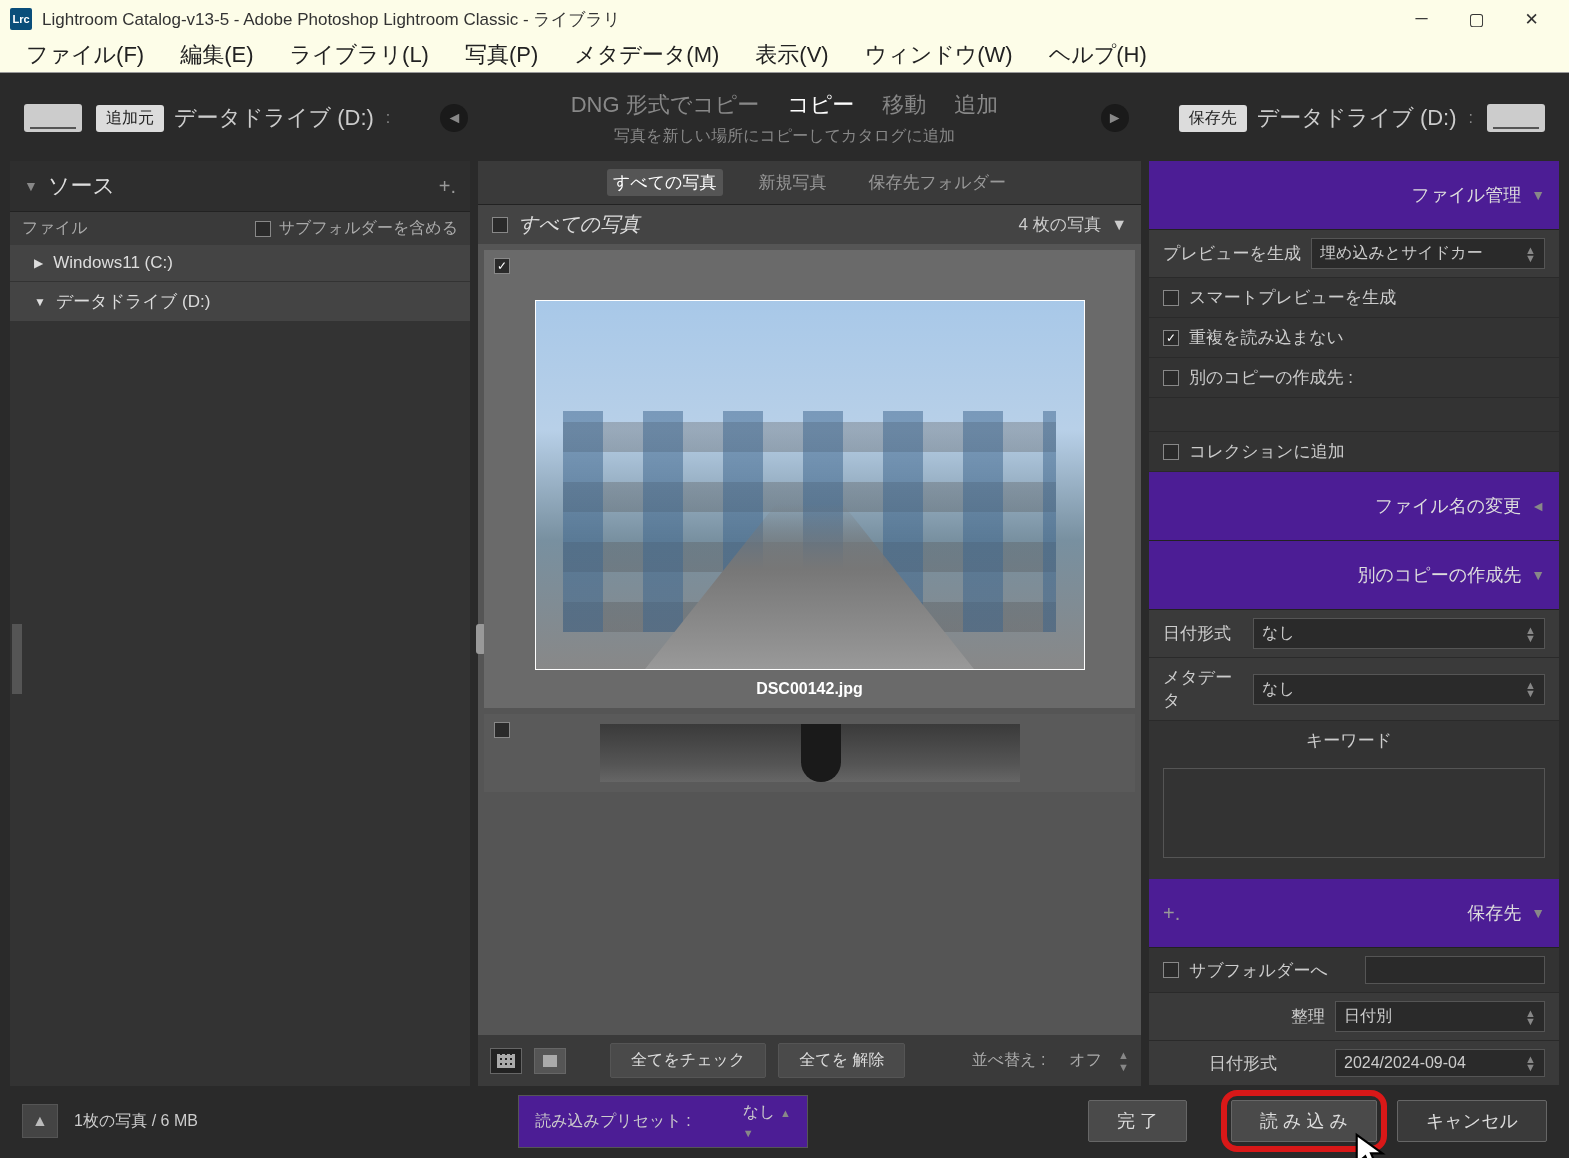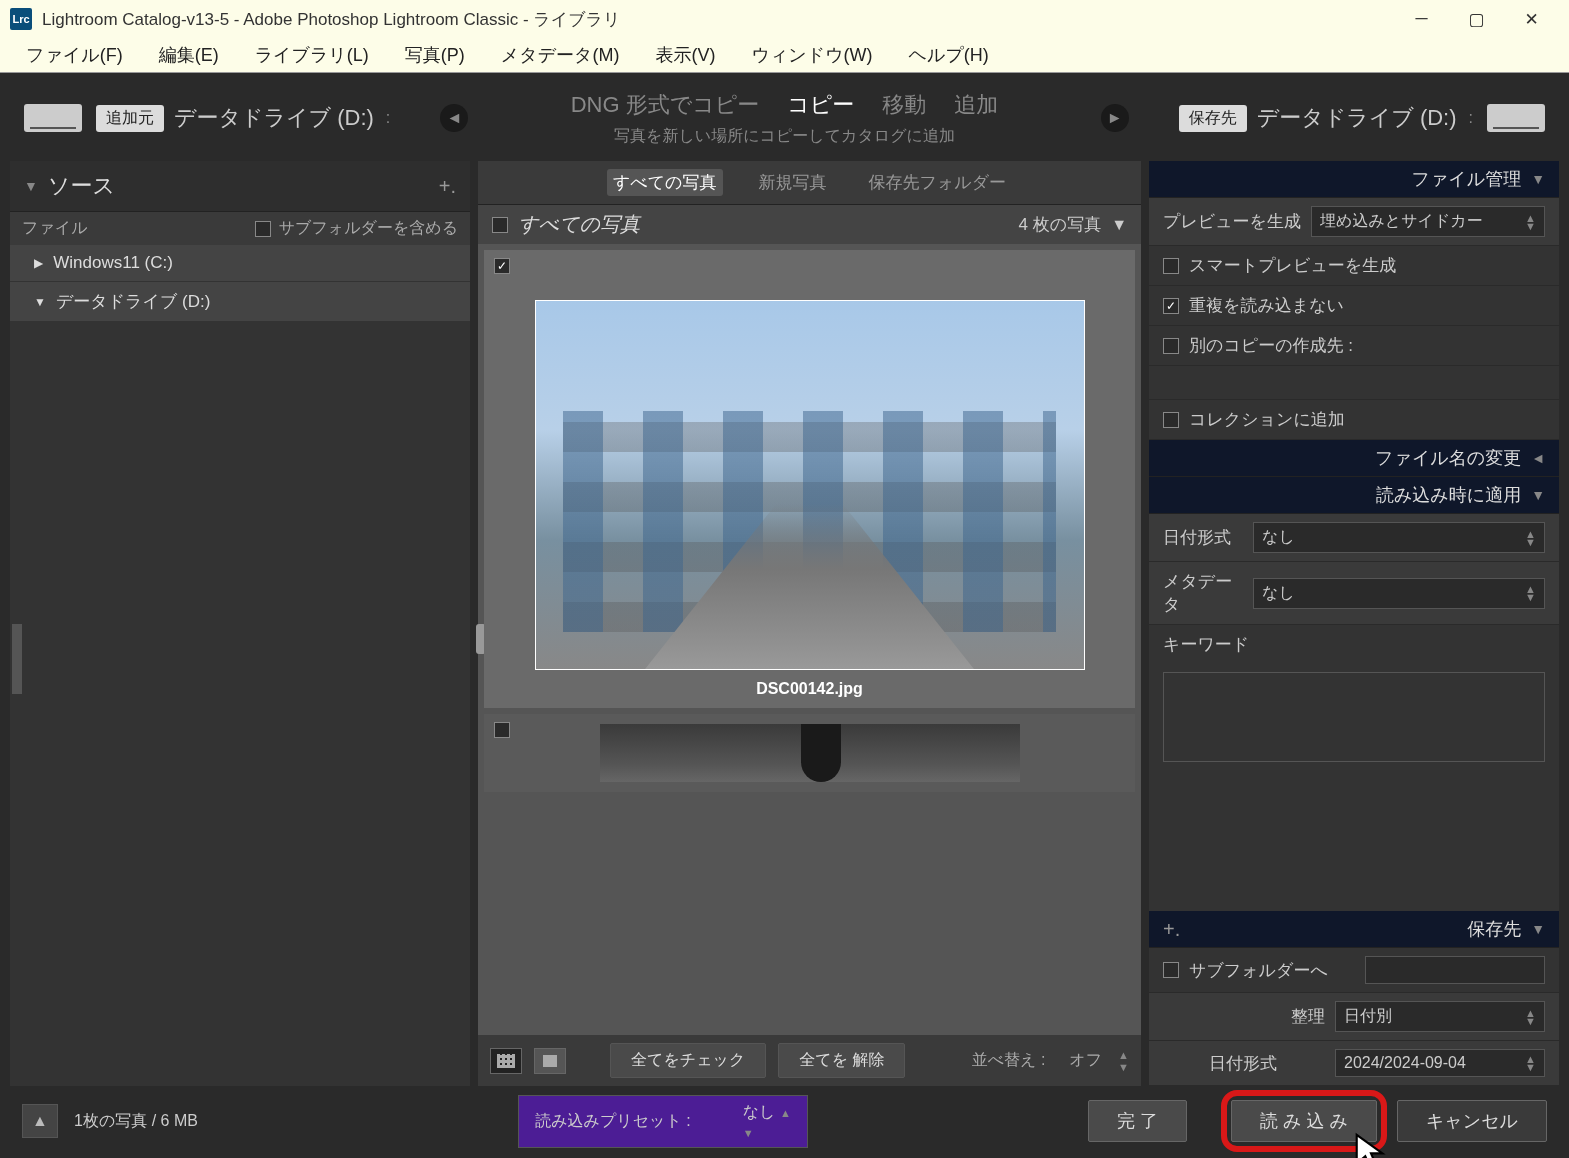--- a/index.html
+++ b/index.html
@@ -5,21 +5,21 @@
 * { margin: 0; padding: 0; box-sizing: border-box; font-family: "Meiryo", "Yu Gothic", sans-serif; }
 body { background: #1a1a1a; width: 1569px; height: 1158px; overflow: hidden; color: #bbb; font-size: 16px; }
 
 
 .titlebar { background: #fdfde8; height: 38px; display: flex; align-items: center; padding: 0 10px; color: #333; font-size: 17px; }
 .titlebar .lrc-icon { width: 22px; height: 22px; background: #0a4e7a; color: #fff; font-size: 11px; font-weight: bold; display: inline-flex; align-items: center; justify-content: center; margin-right: 10px; border-radius: 2px; }
 .titlebar .spacer { flex: 1; }
 .titlebar .winbtn { width: 55px; height: 38px; display: flex; align-items: center; justify-content: center; cursor: pointer; }
 
 
-.menubar { background: #fdfde8; height: 35px; display: flex; align-items: center; padding: 0 8px; color: #222; font-size: 18px; border-bottom: 1px solid #999; }
+.menubar { background: #fdfde8; height: 35px; display: flex; align-items: center; padding: 0 8px; color: #222; font-size: 22px; border-bottom: 1px solid #999; }
 .menubar > div { padding: 4px 18px; cursor: pointer; }
 
 
 .appbody { background: #2a2a2a; height: calc(1158px - 73px); padding: 10px; display: flex; flex-direction: column; }
 
 
 .topbar { height: 70px; display: flex; align-items: center; margin-bottom: 8px; }
 .drive-icon { width: 58px; height: 28px; background: #ccc; border-radius: 3px; margin: 0 14px; position: relative; }
 .drive-icon::after { content: ''; position: absolute; bottom: 3px; left: 6px; right: 6px; height: 2px; background: #555; }
 .addbtn { background: #dcdcdc; color: #222; padding: 3px 10px; border-radius: 3px; font-size: 16px; margin-right: 10px; cursor: pointer; }
@@ -33,21 +33,21 @@
 .topbar-right { display: flex; align-items: center; }
 
 
 .mainsplit { flex: 1; display: flex; gap: 8px; min-height: 0; }
 .panel-left { width: 460px; background: #333; display: flex; flex-direction: column; }
 .panel-center { flex: 1; background: #333; display: flex; flex-direction: column; min-width: 0; }
 .panel-right { width: 410px; background: #333; display: flex; flex-direction: column; }
 
 
 .panel-header { background: #2e2e2e; padding: 10px 14px; display: flex; align-items: center; font-size: 22px; color: #ddd; border-bottom: 1px solid #222; }
-.panel-header.small { font-size: 18px; padding: 6px 14px; background: #0f172a; }
+.panel-header.small { font-size: 18px; padding: 22px 14px; background: #4c1d95; }
 .panel-header .triangle { margin-right: 10px; color: #888; font-size: 14px; }
 .panel-header .fill { flex: 1; }
 .panel-header .plus { font-size: 20px; color: #999; cursor: pointer; }
 .panel-header .tri-r { color: #888; font-size: 14px; }
 
 
 .source-filehdr { background: #3a3a3a; padding: 6px 12px; display: flex; align-items: center; font-size: 16px; color: #aaa; }
 .source-filehdr .fill { flex: 1; }
 .source-item { background: #444; padding: 8px 24px; font-size: 17px; color: #ddd; border-bottom: 1px solid #333; cursor: pointer; display: flex; align-items: center; }
 .source-item .tri { margin-right: 10px; font-size: 12px; }
@@ -272,38 +272,38 @@
     </div>
 
     <div class="panel-header small">
       <span class="fill"></span>
       <span>ファイル名の変更</span>
       <span class="tri-r" style="margin-left:10px;">◄</span>
     </div>
 
     <div class="panel-header small">
       <span class="fill"></span>
-      <span>読み込み時に適用</span>
+      <span>別のコピーの作成先</span>
       <span class="tri-r" style="margin-left:10px;">▼</span>
     </div>
     <div class="opt-row">
       <span class="lbl" style="width:80px;">日付形式</span>
       <div class="opt-select">
         <span>なし</span>
         <span class="arrows">▲<br>▼</span>
       </div>
     </div>
     <div class="opt-row">
       <span class="lbl" style="width:80px;">メタデータ</span>
       <div class="opt-select">
         <span>なし</span>
         <span class="arrows">▲<br>▼</span>
       </div>
     </div>
-    <div class="opt-row dark" style="border:none;">
+    <div class="opt-row dark" style="border:none;justify-content:center;">
       <span class="lbl-left">キーワード</span>
     </div>
     <div class="keyword-box"></div>
 
     <div class="right-spacer"></div>
 
     <div class="panel-header small">
       <span class="plus">+.</span>
       <span class="fill"></span>
       <span>保存先</span>

